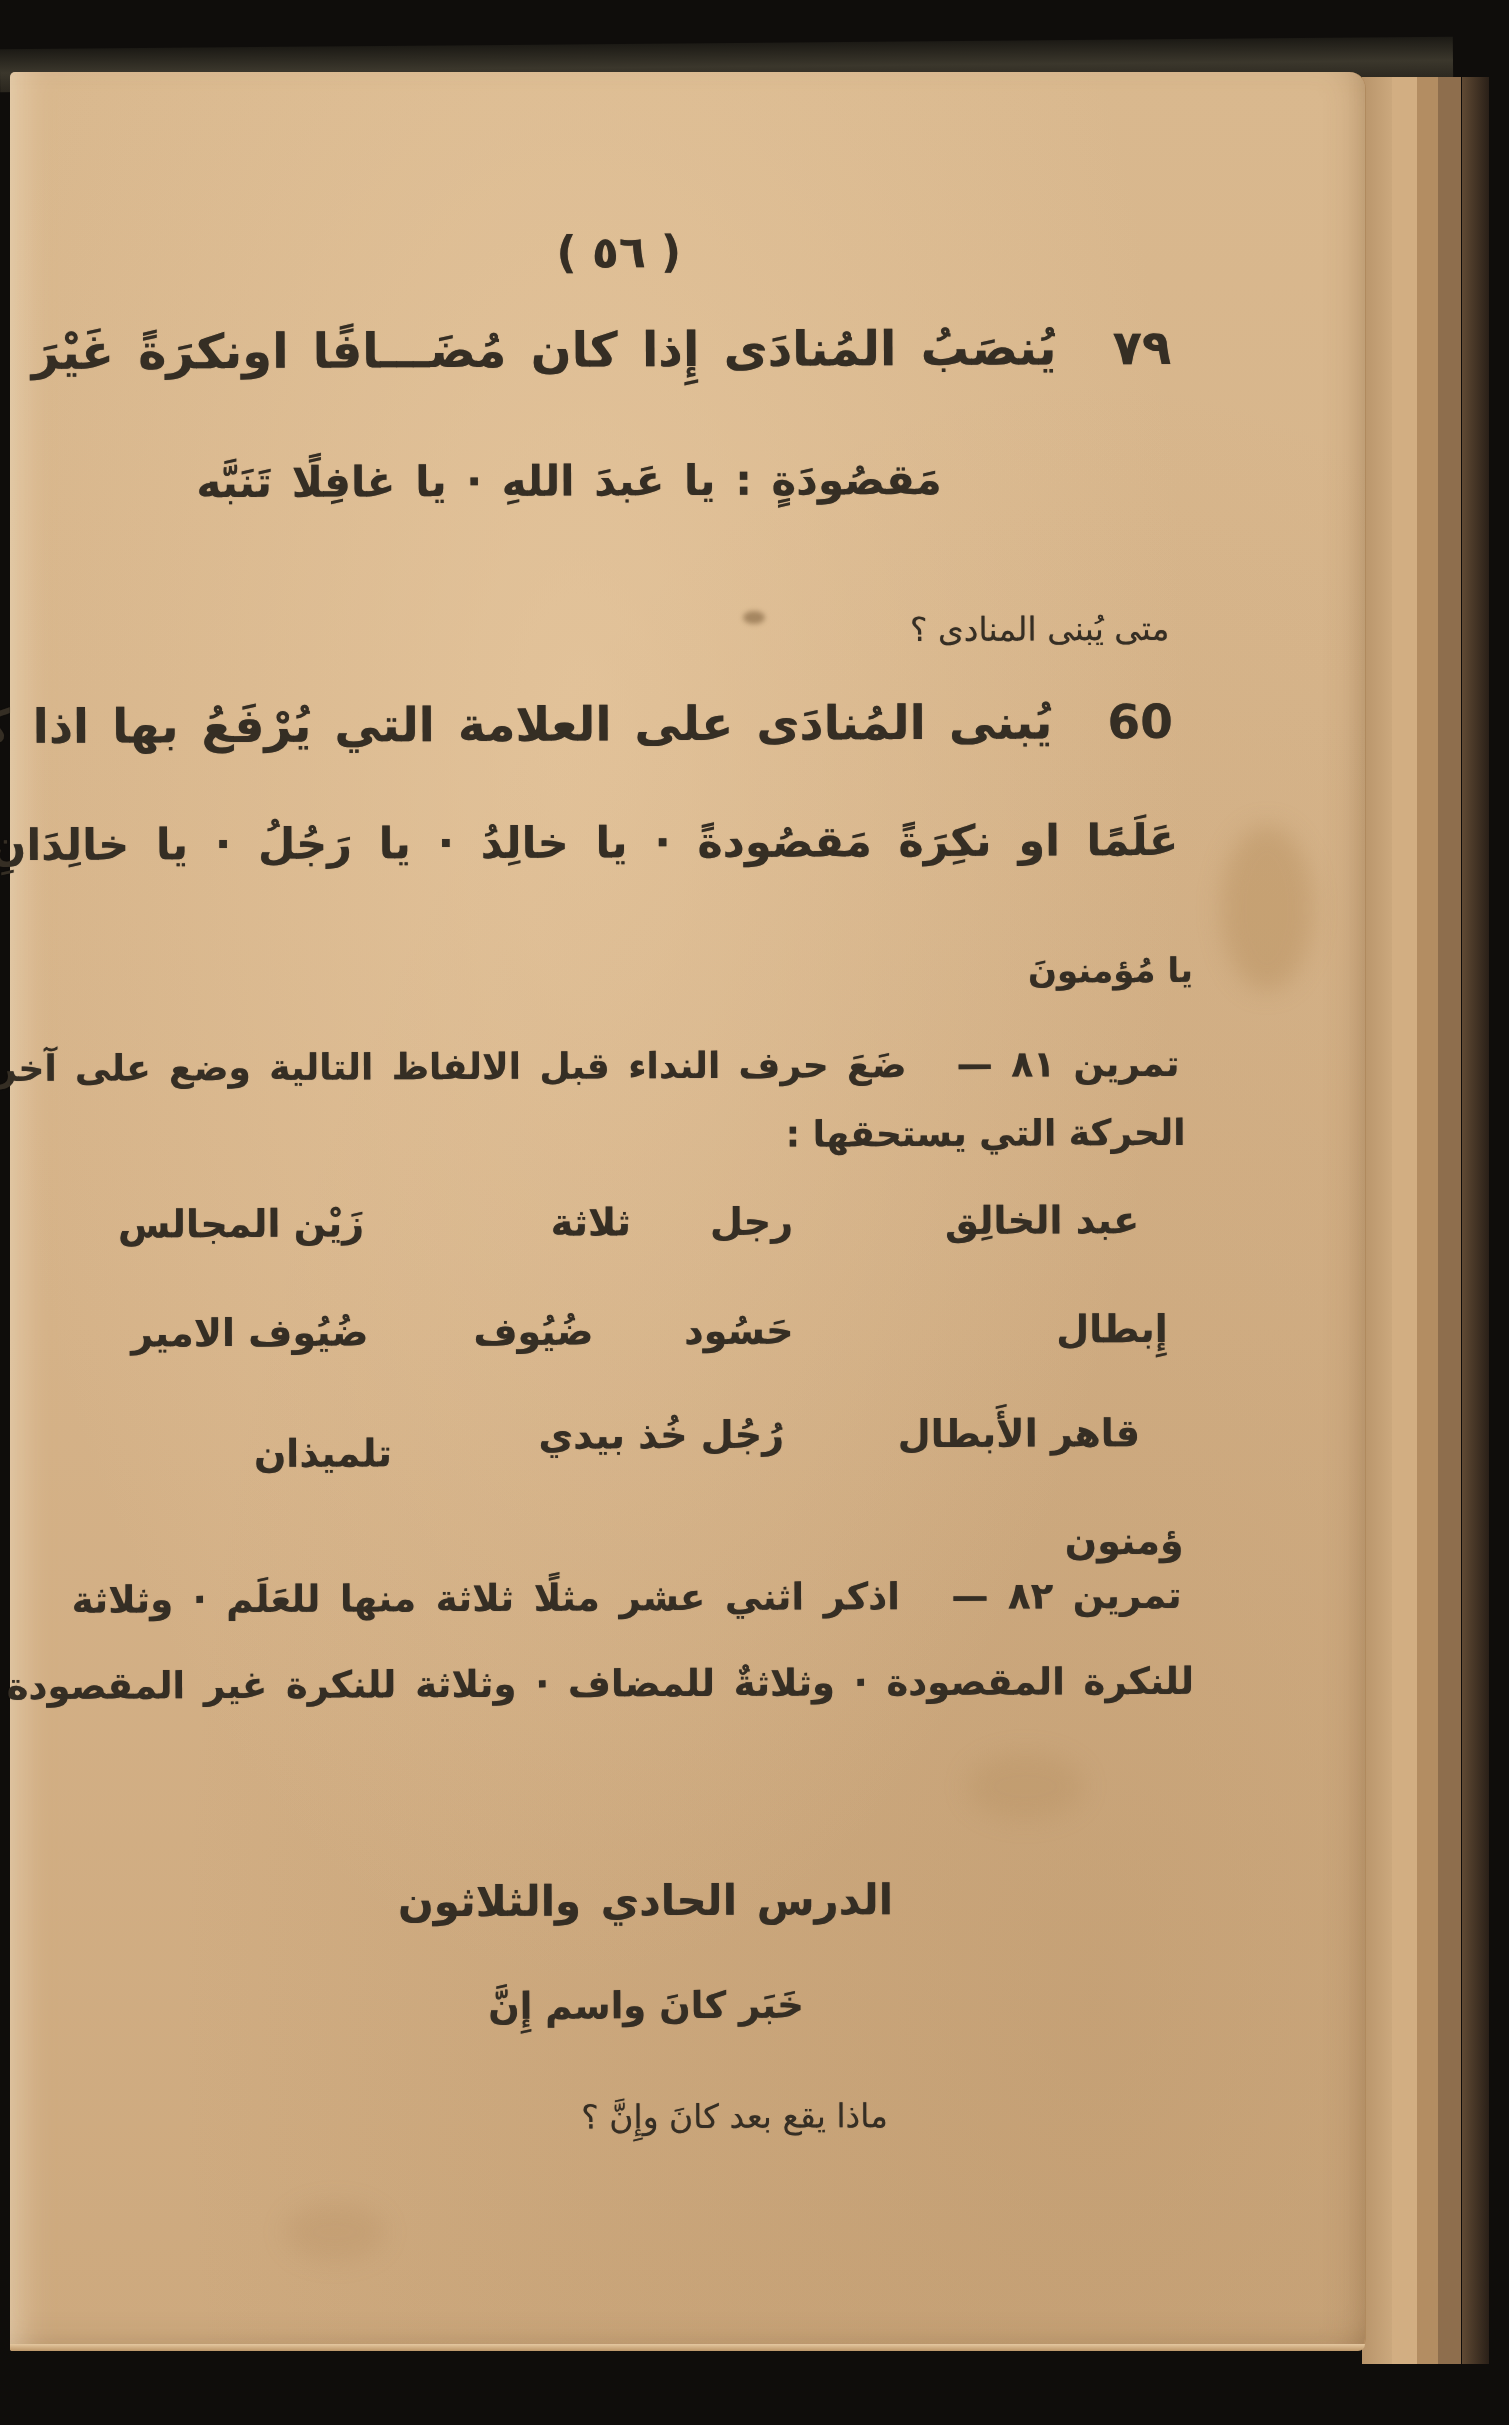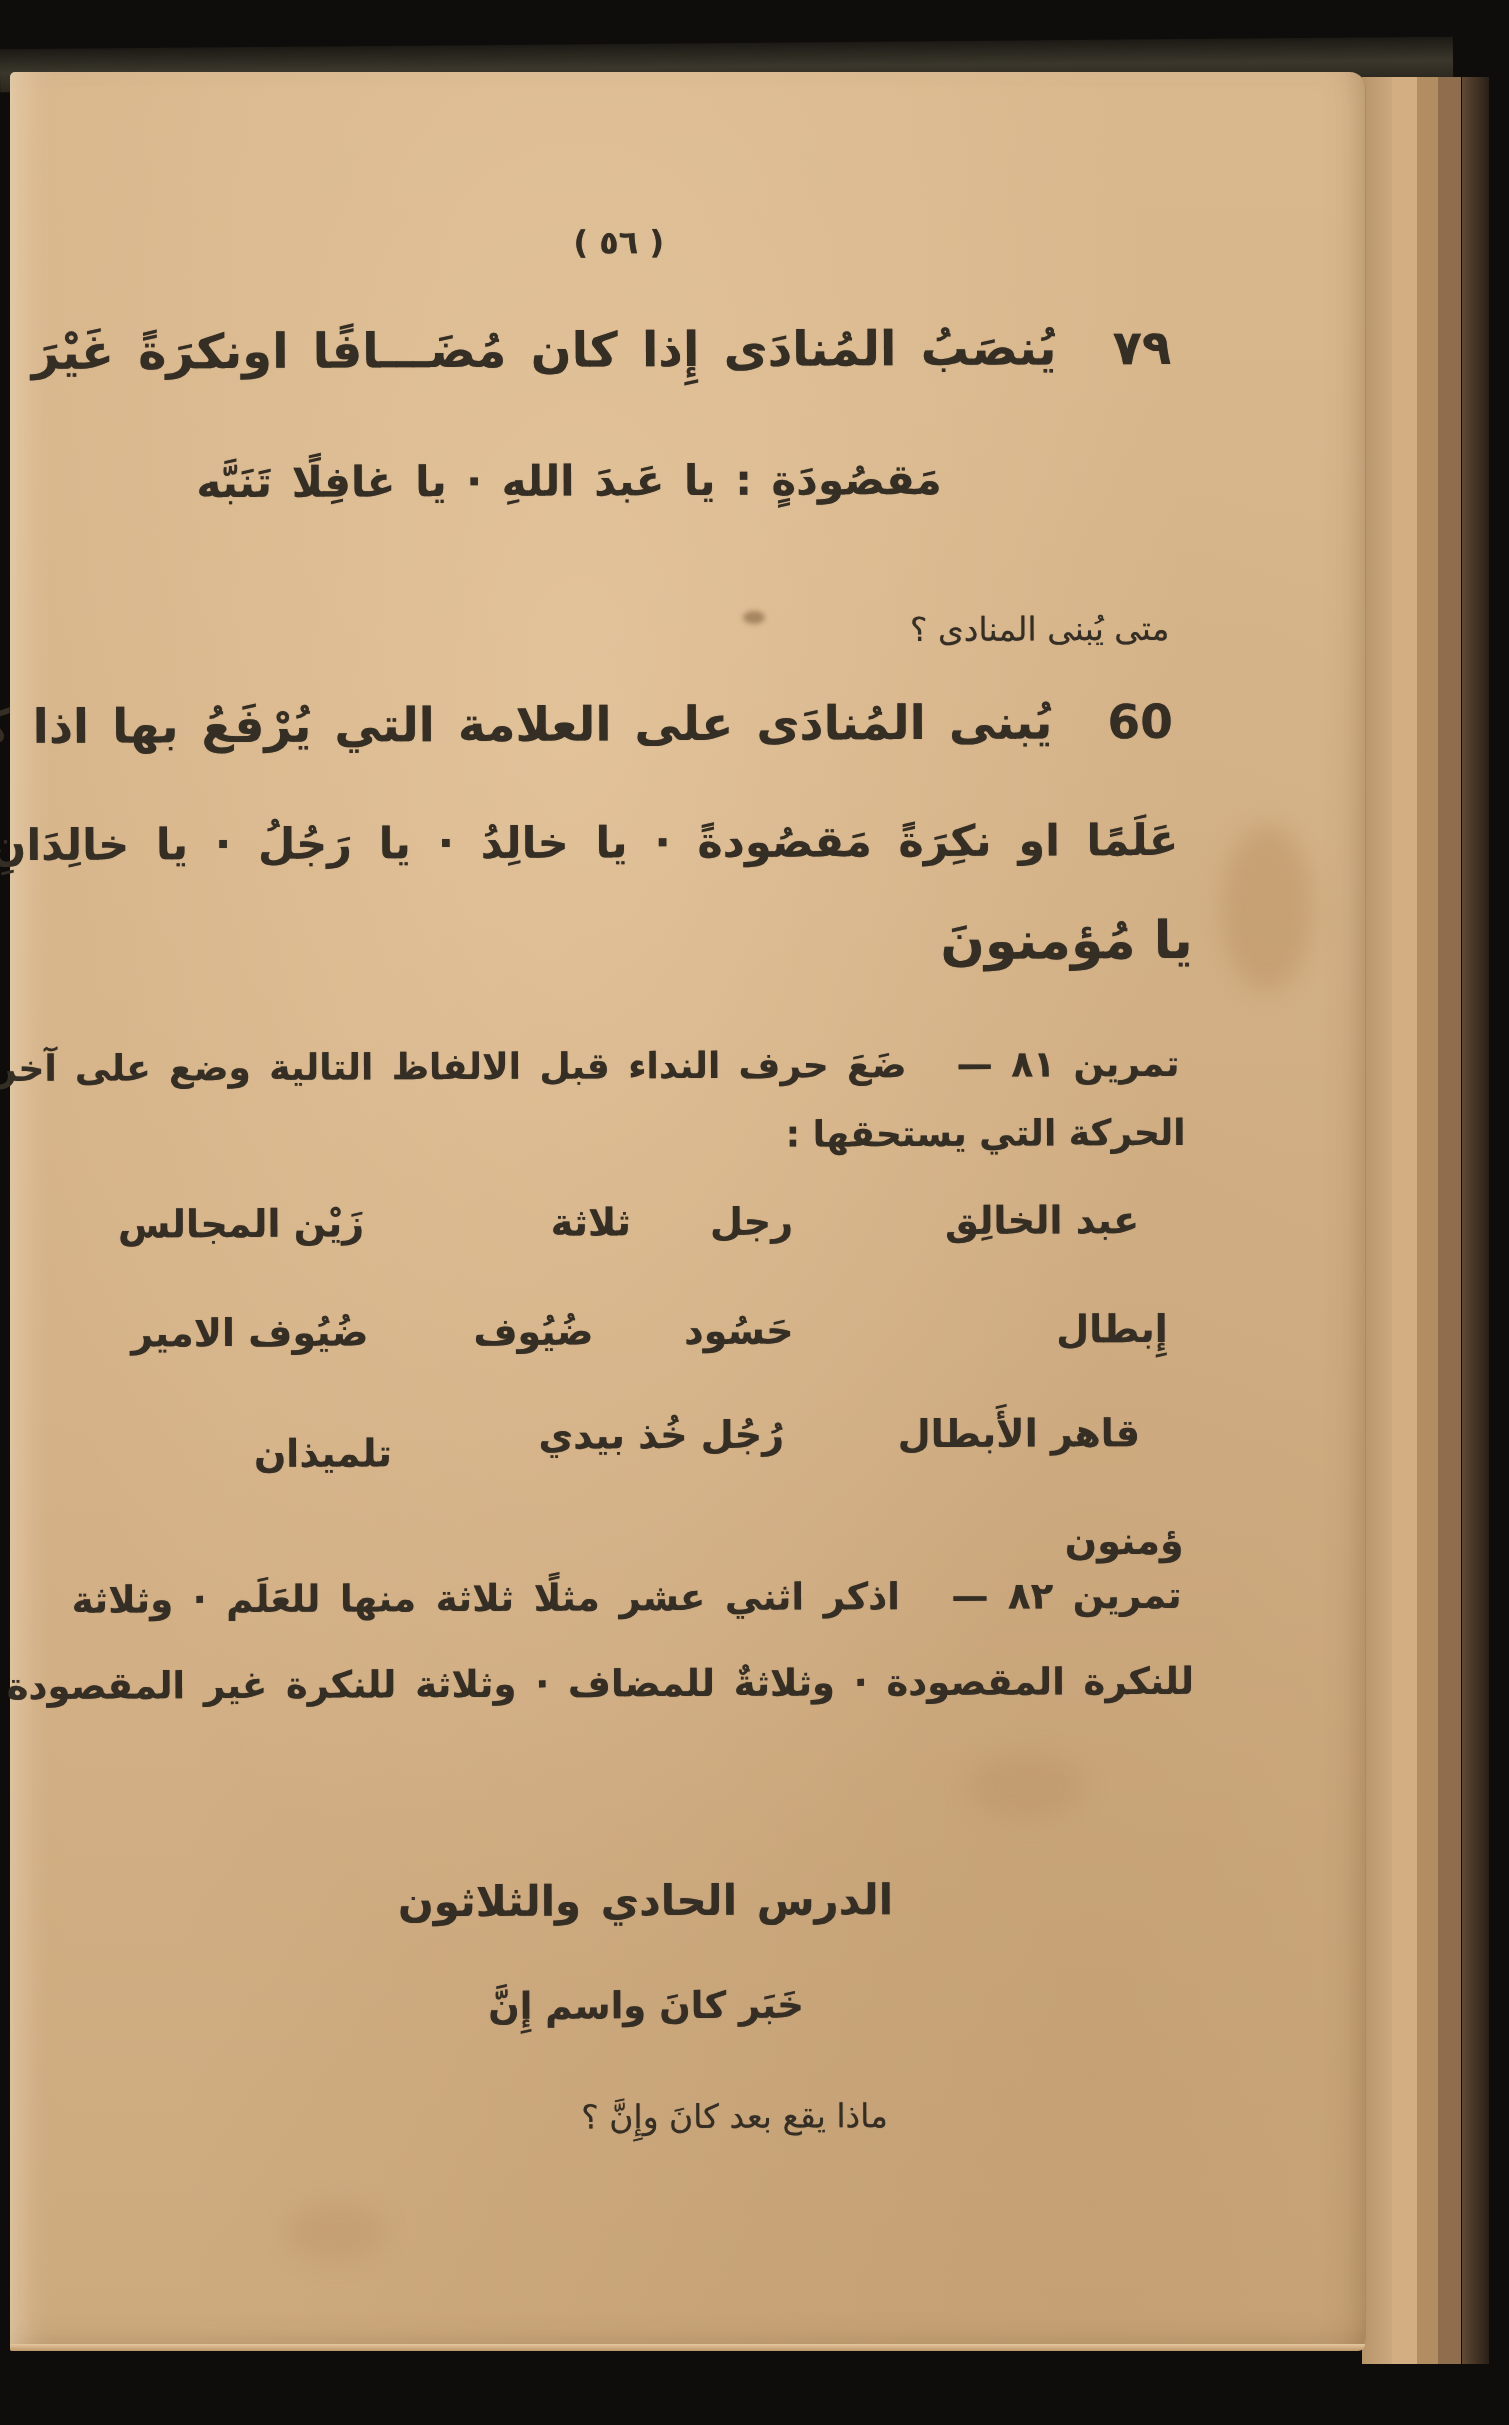--- a/index.html
+++ b/index.html
@@ -56,29 +56,29 @@
   .t {
     position: absolute;
     direction: rtl;
     white-space: nowrap;
     color: #352e24;
     text-shadow: 0 0 0.8px rgba(53,46,36,0.55);
     line-height: 1.55;
   }
   .bold { font-weight: 700; }
 
-  .page-number   { top: 146px; left: 488px; width: 250px; text-align: center; font-size: 32px; font-weight: 700; letter-spacing: 5px; }
+  .page-number   { top: 146px; left: 488px; width: 250px; text-align: center; font-size: 44px; font-weight: 700; letter-spacing: 5px; }
 
   .p79-l1 { top: 240px;  right: 190px; font-size: 48px; word-spacing: 7.5px; }
   .p79-l2 { top: 376px;  right: 420px; font-size: 42px; word-spacing: 5px; }
   .q79    { top: 533px;  right: 193px; font-size: 33px; font-weight: 400; }
 
   .p80-l1 { top: 616px;  right: 190px; font-size: 47px; word-spacing: 6.7px; }
   .p80-l2 { top: 737px;  right: 185px; font-size: 43px; word-spacing: 11.7px; }
-  .p80-l3 { top: 830px; right: 171px; font-size: 52px; }
+  .p80-l3 { top: 874px; right: 171px; font-size: 34px; }
 
   .ex-label { margin-left: 32px; }
   .ex81-l1 { top: 966px; right: 185px; font-size: 36px; word-spacing: 5.8px; }
   .ex81-l2 { top: 1035px; right: 179px; font-size: 36px; }
 
   .word-table { position: absolute; top: 1120px; right: 187px; left: 37px; height: 433px; }
   .word-row  { position: absolute; right: 0; left: 0; height: 100px; }
   .word-row .cell { position: absolute; direction: rtl; white-space: nowrap; font-size: 38px; font-weight: 700; color: #352e24; text-shadow: 0 0 0.8px rgba(53,46,36,0.55); }
   .row1 { top: 8.3px; }  .row2 { top: 117px; } .row3 { top: 221px; } .row4 { top: 329px; }
   .r1c1 { right: 39px; }  .r1c2 { right: 385px; text-align: right; } .r1c3 { right: 547px; } .r1c4 { right: 814px; }

